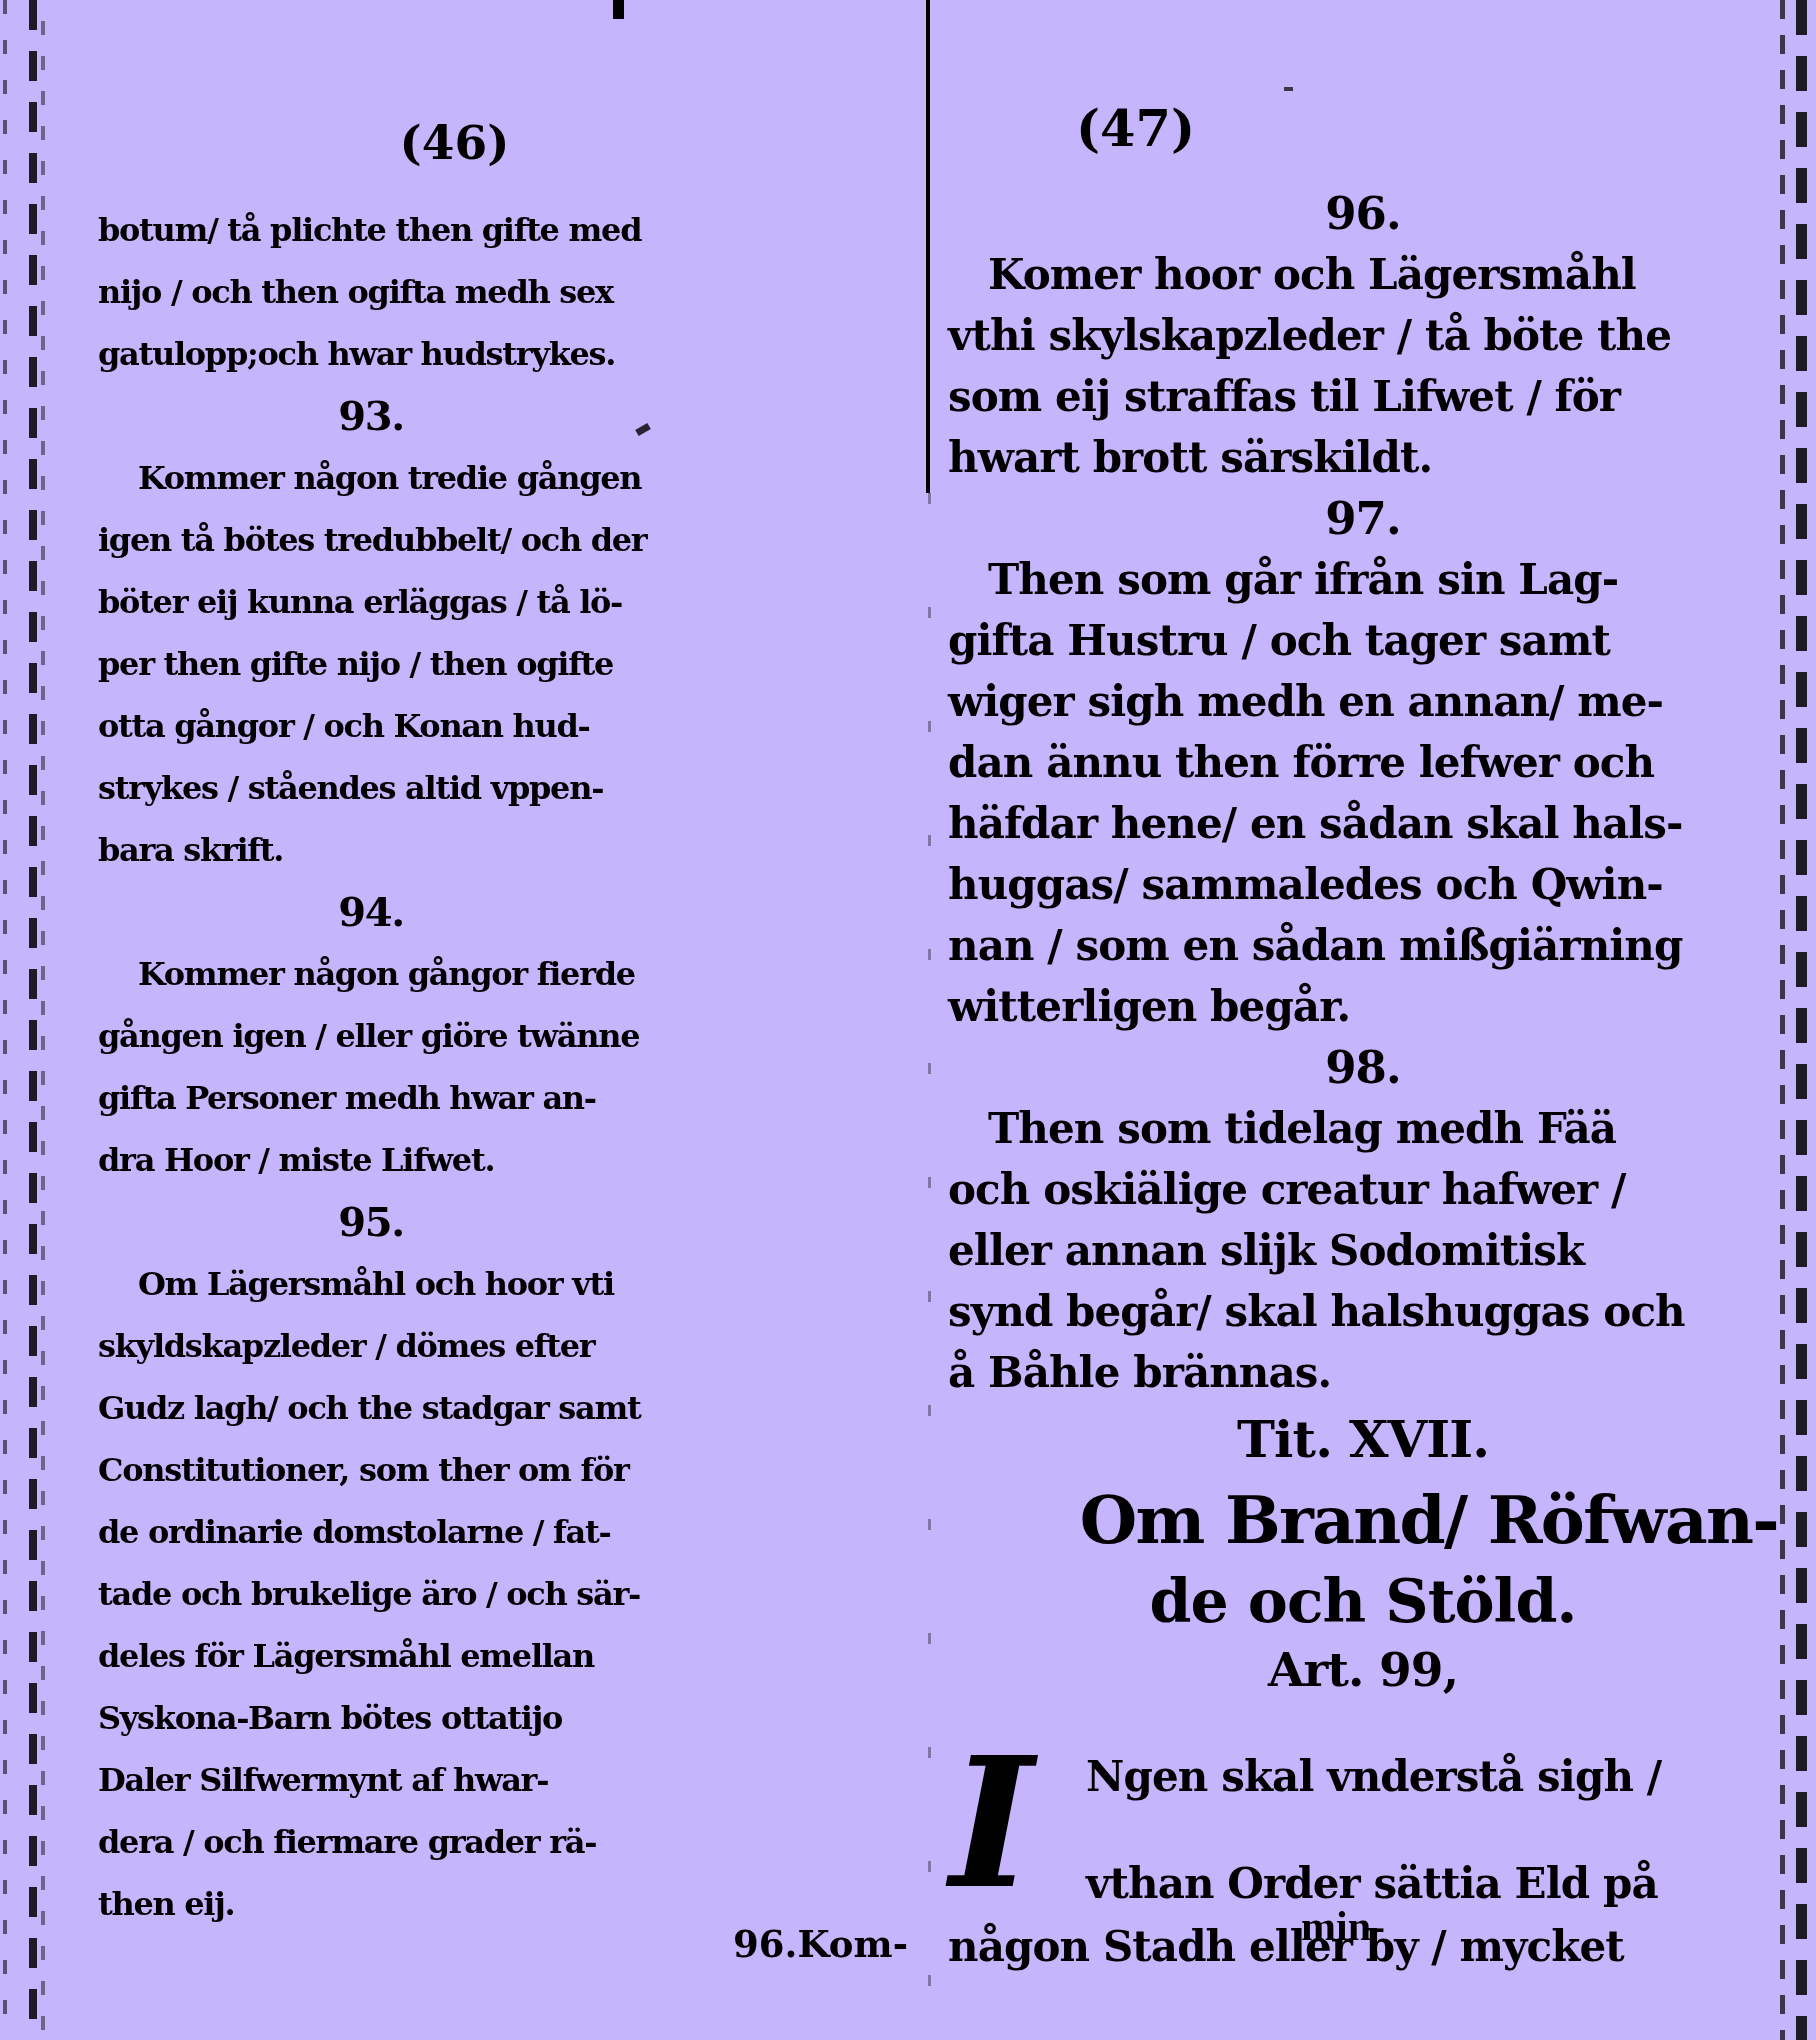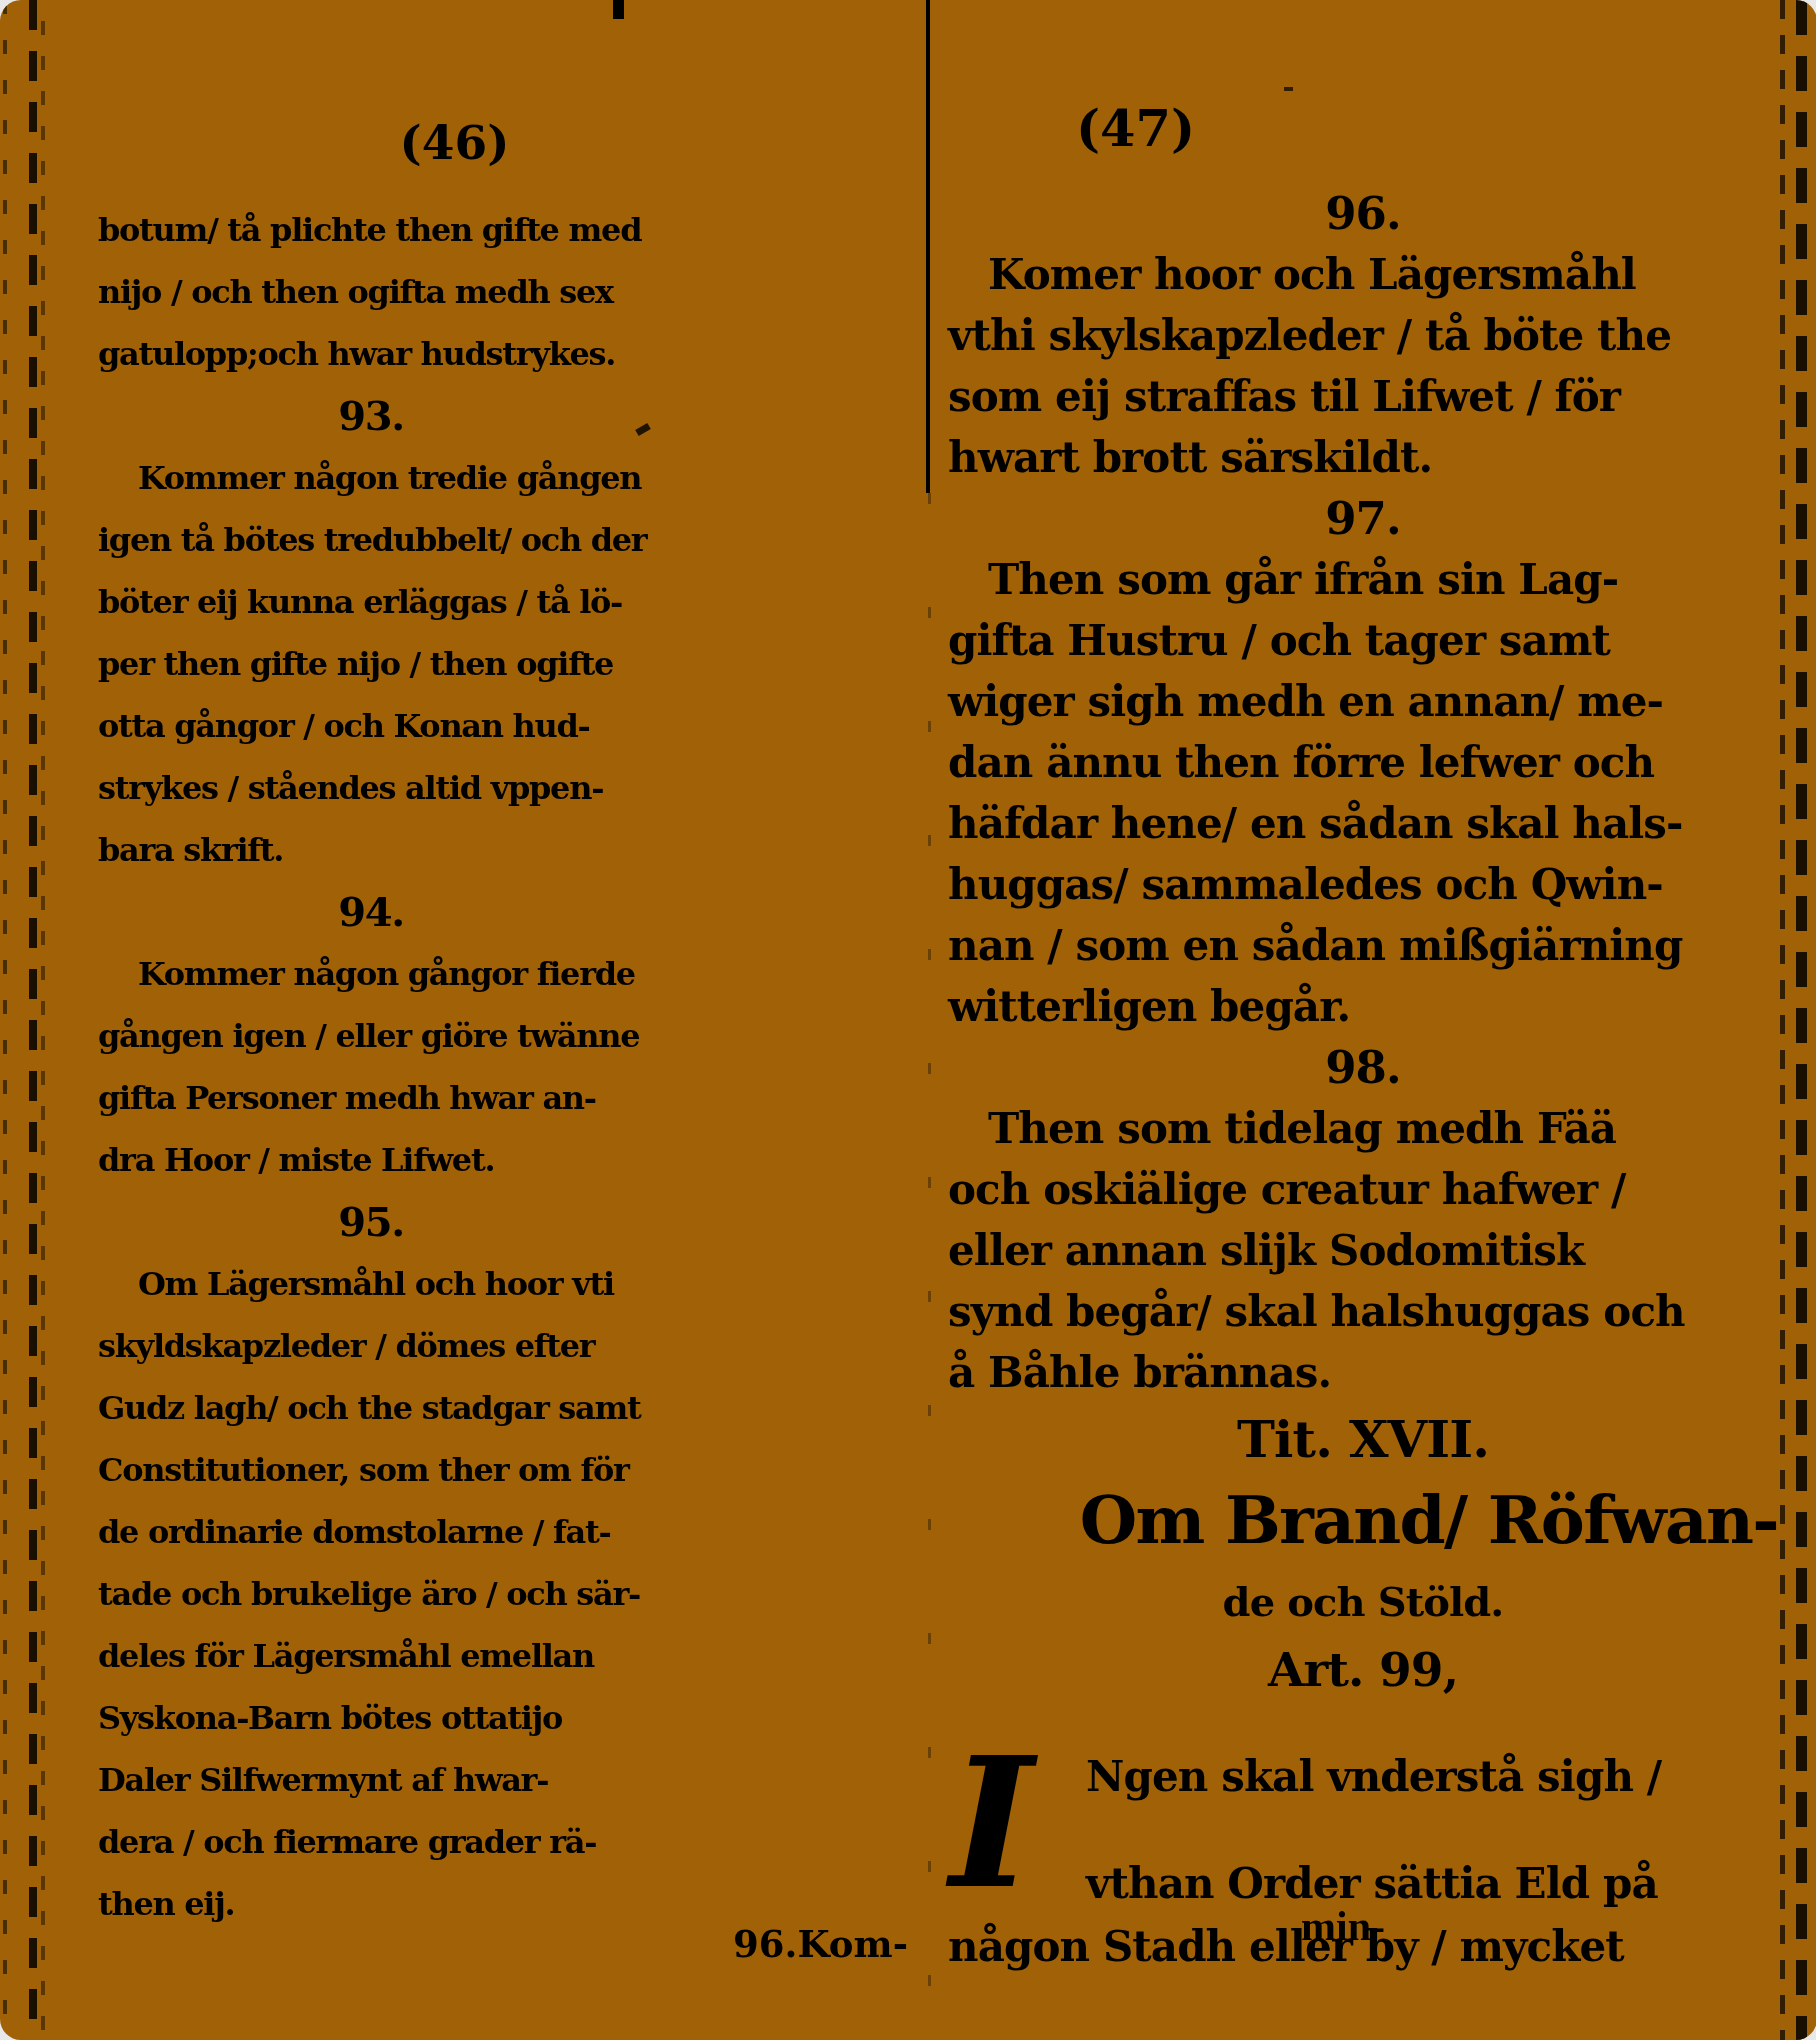--- a/index.html
+++ b/index.html
@@ -1,18 +1,18 @@
 <!DOCTYPE html>
 <html style="font-size:14px"><head>
 <meta charset="utf-8">
 <style>
   html,body{margin:0;padding:0;background:#e8e8e8;}
   #canvas{
-    position:relative;width:1817px;height:2040px;background:#a16207;
-    overflow:hidden;font-family:"DejaVu Serif", serif;color:#000;border-radius:21px;
+    position:relative;width:1817px;height:2040px;background:#c4b5fd;
+    overflow:hidden;font-family:"DejaVu Serif", serif;color:#000;
   }
   
   .noise{position:absolute;top:0;height:100%;}
   .noise-a{left:2.6px;width:4.4px;background:repeating-linear-gradient(180deg,#000 0 14px,transparent 14px 40px);opacity:.55;}
   .noise-b{left:29px;width:7.9px;background:repeating-linear-gradient(180deg,#000 0 30px,transparent 30px 51px);opacity:.85;}
   .noise-c{left:41px;width:3.5px;background:repeating-linear-gradient(180deg,transparent 0 21px,#000 21px 35px);opacity:.45;}
   .noise-r1{left:1780px;width:5.2px;background:repeating-linear-gradient(180deg,#000 0 19px,transparent 19px 35px);opacity:.7;}
   .noise-r2{left:1796px;width:10.5px;background:repeating-linear-gradient(180deg,#000 0 35px,transparent 35px 56px);opacity:.85;}
   .divider{position:absolute;left:926px;top:0;width:3.5px;height:493px;background:#000;}
   .divider-dots{position:absolute;left:928px;top:493px;width:2.6px;height:1547px;
@@ -28,21 +28,21 @@
   .col{position:absolute;font-weight:700;}
   .left-col{left:98px;top:199px;width:546px;font-size:32px;letter-spacing:-1.3px;}
   .right-col{left:948px;top:183px;width:830px;font-size:42px;letter-spacing:-0.9px;}
   .l{height:62px;line-height:62px;white-space:nowrap;}
   .right-col .l{height:61px;line-height:61px;}
   .ind{text-indent:40px;}
   .sec{text-align:center;font-size:40px;text-indent:0;}
   .right-col .sec{font-size:45px;}
   .tit{height:73px;line-height:73px;text-align:center;font-size:51px;white-space:nowrap;}
   .h1{height:89px;line-height:89px;text-align:right;font-size:66px;letter-spacing:-1.7px;white-space:nowrap;}
-  .h2{height:73px;line-height:73px;text-align:center;font-size:40px;white-space:nowrap;}
+  .h2{height:73px;line-height:73px;text-align:center;font-size:60px;white-space:nowrap;}
   .art{height:63px;line-height:63px;text-align:center;font-size:47px;white-space:nowrap;}
   .p99{position:relative;}
   .p99 .l{height:63px;line-height:63px;}
   .cap{position:absolute;left:1.7px;top:-7px;font-size:179px;line-height:170px;font-weight:700;font-style:italic;}
   .pl{padding-left:138px;margin-top:44px;}
   .catch-left{position:absolute;left:607px;top:1922px;width:301px;text-align:right;
     font-size:37px;font-weight:700;white-space:nowrap;}
   .catch-right{position:absolute;left:948px;top:1902px;width:437px;text-align:right;
     font-size:42px;font-weight:700;white-space:nowrap;font-family:Liberation Serif, serif;}
 </style>

